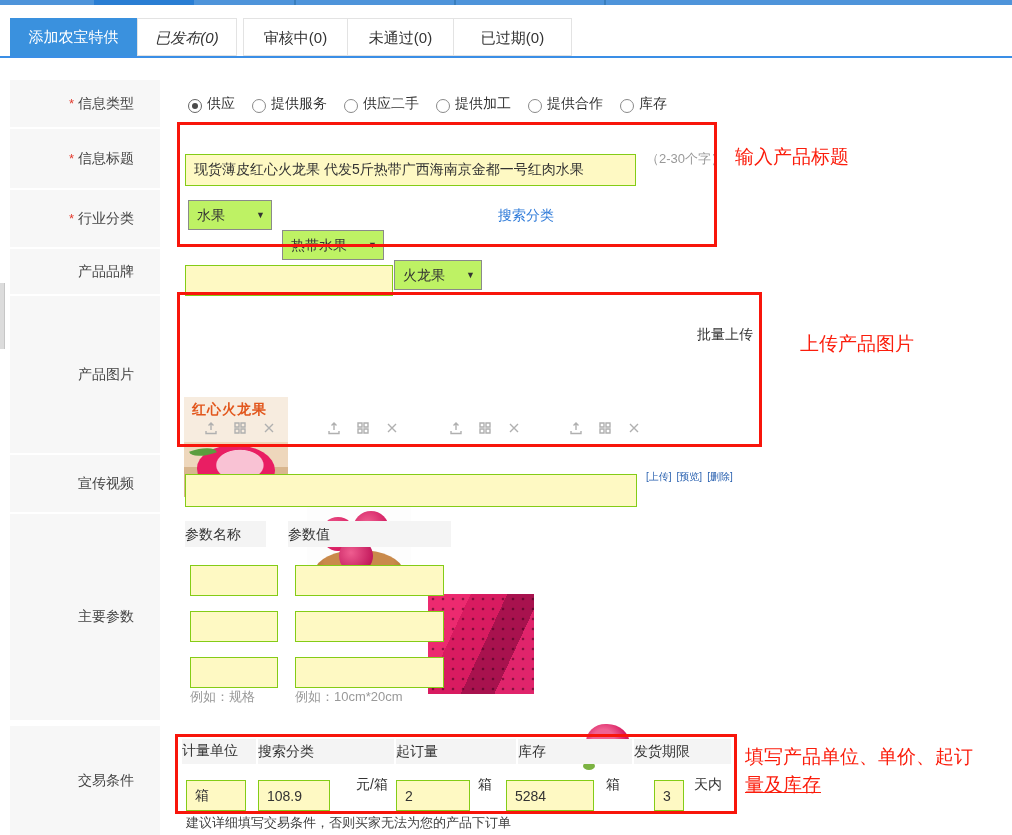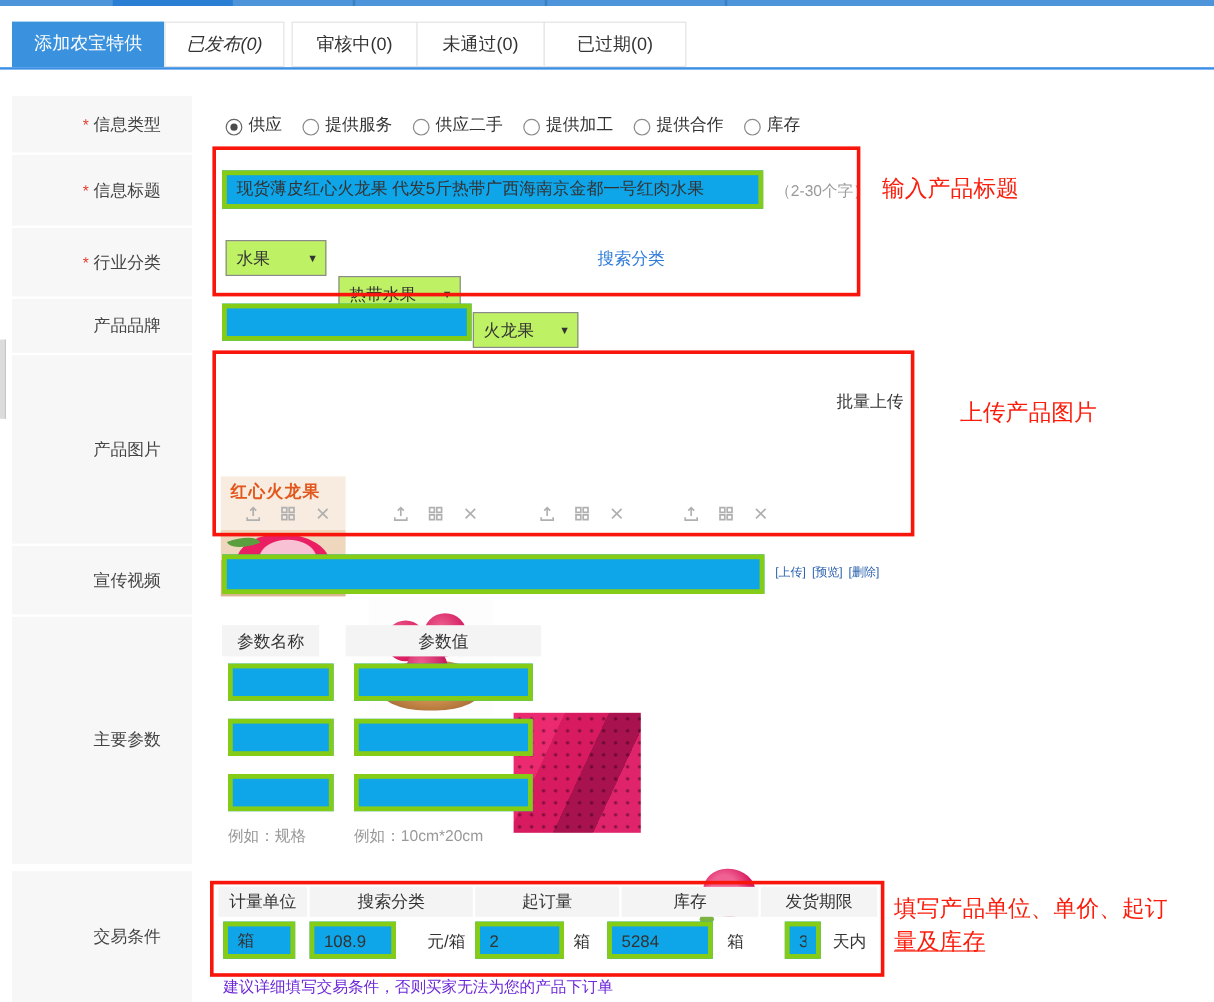--- a/index.html
+++ b/index.html
@@ -11,44 +11,44 @@
   .topbar .seg-active{position:absolute;left:94px;top:0;width:100px;height:5px;background:#2a7ed3;}
   .topbar .sep{position:absolute;top:0;width:2px;height:5px;background:#3a7fbe;}
   
   .tab{top:18px;height:38px;line-height:38px;text-align:center;font-size:15px;color:#333;background:#fff;border:1px solid #e3e3e3;box-sizing:border-box;cursor:pointer;}
   .tab.active{background:#3a91de;color:#fff;border:none;}
   .tab-underline{left:0;top:56px;width:1012px;height:2px;background:#3a8ee6;}
   
   .row-label{left:10px;width:150px;background:#f7f7f7;display:flex;align-items:center;justify-content:flex-end;padding-right:26px;box-sizing:border-box;font-size:14px;color:#444;}
   .req{color:#e23b2e;margin-right:4px;font-size:13px;}
   
-  .tbox{border:4px solid #84cc16;background:#0ea5e9;box-sizing:border-box;font-size:14px;color:#333;padding:0 8px;font-family:inherit;outline:none;}
+  .tbox{border:1px solid #84cc16;background:#fef9c3;box-sizing:border-box;font-size:14px;color:#333;padding:0 8px;font-family:inherit;outline:none;margin-top:12px;}
   .hint{color:#999;font-size:13px;}
   .link{color:#2b62b0;font-size:10px;cursor:pointer;}
   .link-bright{color:#2f7bd9;font-size:14px;cursor:pointer;}
   
   .radio-row{display:flex;align-items:center;gap:17px;font-size:14px;color:#333;}
   .radio-item{display:flex;align-items:flex-end;gap:5px;font-family:Liberation Serif, serif;}
   .radio{width:14px;height:14px;border:1px solid #8a8a8a;border-radius:50%;box-sizing:border-box;background:#fff;}
   .radio.checked{border-color:#666;}
   .radio.checked::after{content:"";display:block;width:6px;height:6px;margin:3px;background:#4a4a4a;border-radius:50%;}
   
   .sel{border:1px solid #8a8a8a;background:#bef264;box-sizing:border-box;height:30px;line-height:28px;font-size:14px;color:#333;padding:0 18px 0 8px;position:relative;cursor:pointer;}
   .sel .caret{position:absolute;right:6px;top:0;line-height:28px;font-size:9px;color:#333;}
   
   .ann{color:#fb1d0c;font-size:19px;white-space:nowrap;}
   .redbox{border:3px solid #f8150b;box-sizing:border-box;pointer-events:none;}
   
   .thumb{overflow:hidden;position:relative;cursor:pointer;}
   .tools{display:flex;gap:13px;align-items:center;}
   .tools svg{display:block;cursor:pointer;}
   
-  .th{background:#f4f4f4;text-align:center;font-size:14px;color:#333;box-sizing:border-box;}
+  .th{background:#f4f4f4;text-align:left;font-size:14px;color:#333;box-sizing:border-box;}
   .suffix{font-size:14px;color:#333;}
-  .note{font-size:13px;color:#6d28d9;}
+  .note{font-size:13px;color:#404040;}
   .scrollfrag{left:0;top:283px;width:4px;height:66px;background:#dcdcdc;border-right:1px solid #c6c6c6;}
 </style>
 </head>
 <body>
 
 <div class="stage">
 
   <div class="abs topbar">
     <div class="seg-active"></div>
     <div class="sep" style="left:294px;"></div>
@@ -222,21 +222,21 @@
   <input class="abs tbox" style="left: 190px; top: 553px; width: 88px; height: 31px;">
   <input class="abs tbox" style="left: 295px; top: 553px; width: 149px; height: 31px;">
   <input class="abs tbox" style="left: 190px; top: 599px; width: 88px; height: 31px;">
   <input class="abs tbox" style="left: 295px; top: 599px; width: 149px; height: 31px;">
   <input class="abs tbox" style="left: 190px; top: 645px; width: 88px; height: 31px;">
   <input class="abs tbox" style="left: 295px; top: 645px; width: 149px; height: 31px;">
 
   <div class="abs hint" style="left:190px;top:688px;">例如：规格</div>
   <div class="abs hint" style="left:295px;top:688px;">例如：10cm*20cm</div>
 
-  <div class="abs th" style="left:182px;top:739px;width:74px;height:25px;line-height:25px;">计量单位</div>
+  <div class="abs th" style="left:182px;top:739px;width:74px;height:25px;line-height:25px;font-family:Liberation Mono, monospace;">计量单位</div>
   <div class="abs th" style="left:258px;top:739px;width:136px;height:25px;line-height:25px;">搜索分类</div>
   <div class="abs th" style="left:396px;top:739px;width:120px;height:25px;line-height:25px;">起订量</div>
   <div class="abs th" style="left:518px;top:739px;width:114px;height:25px;line-height:25px;">库存</div>
   <div class="abs th" style="left:634px;top:739px;width:97px;height:25px;line-height:25px;">发货期限</div>
 
   <input class="abs tbox" style="left: 186px; top: 768px; width: 60px; height: 31px;" value="箱">
   <input class="abs tbox" style="left: 258px; top: 768px; width: 72px; height: 31px;" value="108.9">
   <span class="abs suffix" style="left:356px;top:776px;">元/箱</span>
   <input class="abs tbox" style="left: 396px; top: 768px; width: 74px; height: 31px;" value="2">
   <span class="abs suffix" style="left:478px;top:776px;">箱</span>

